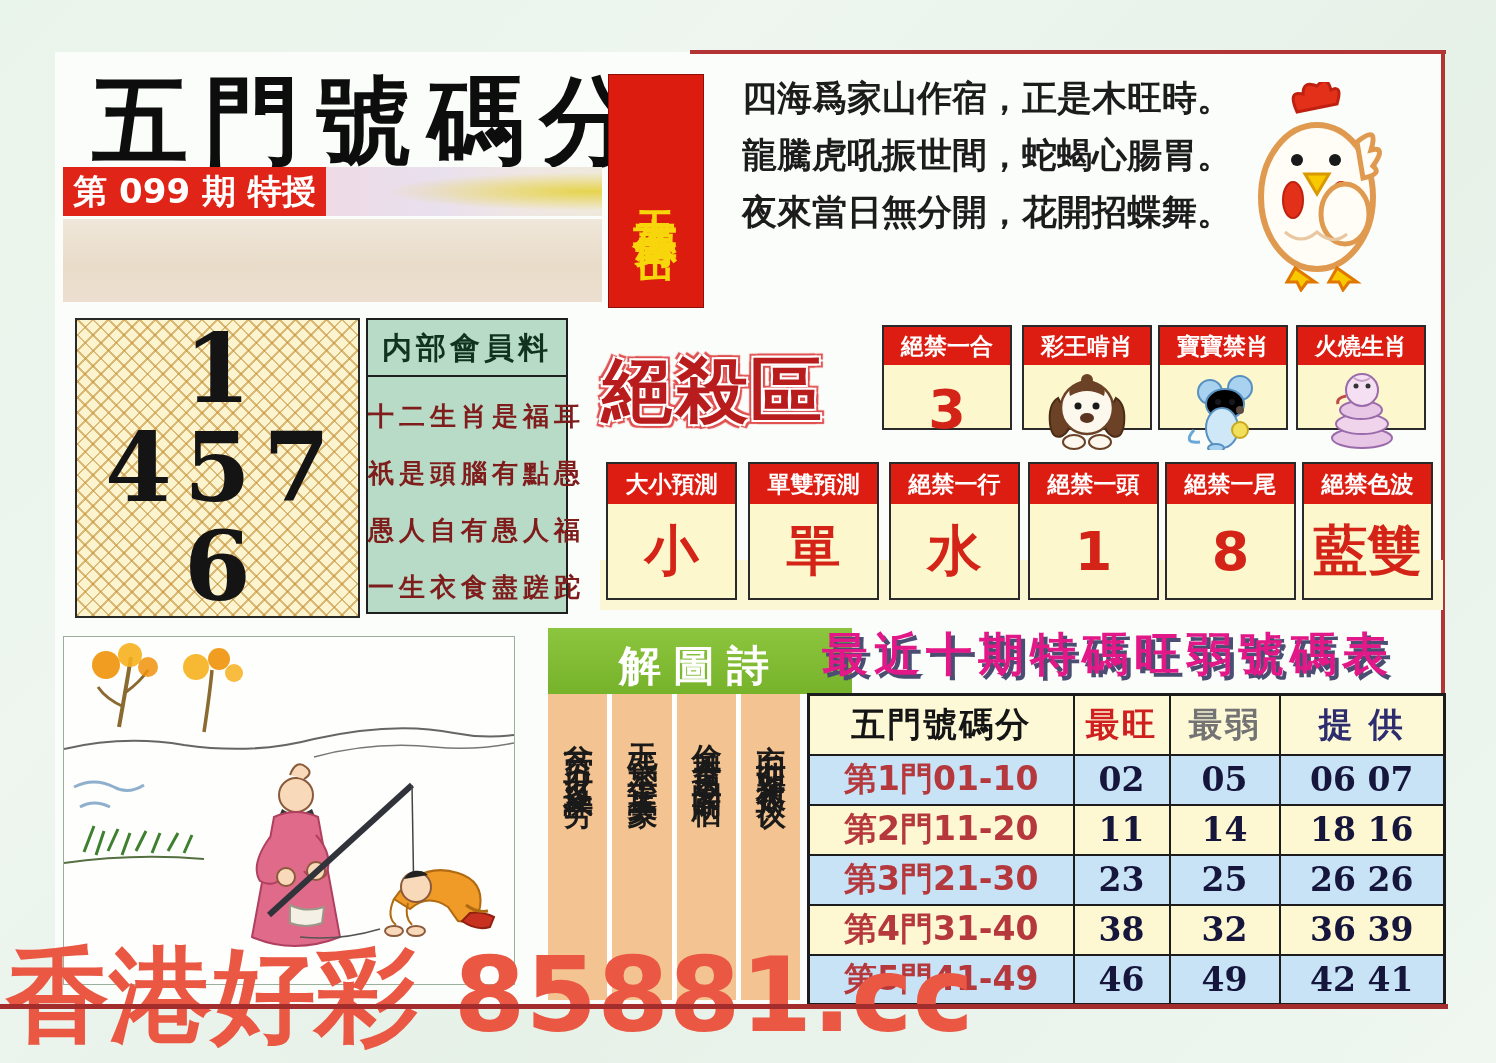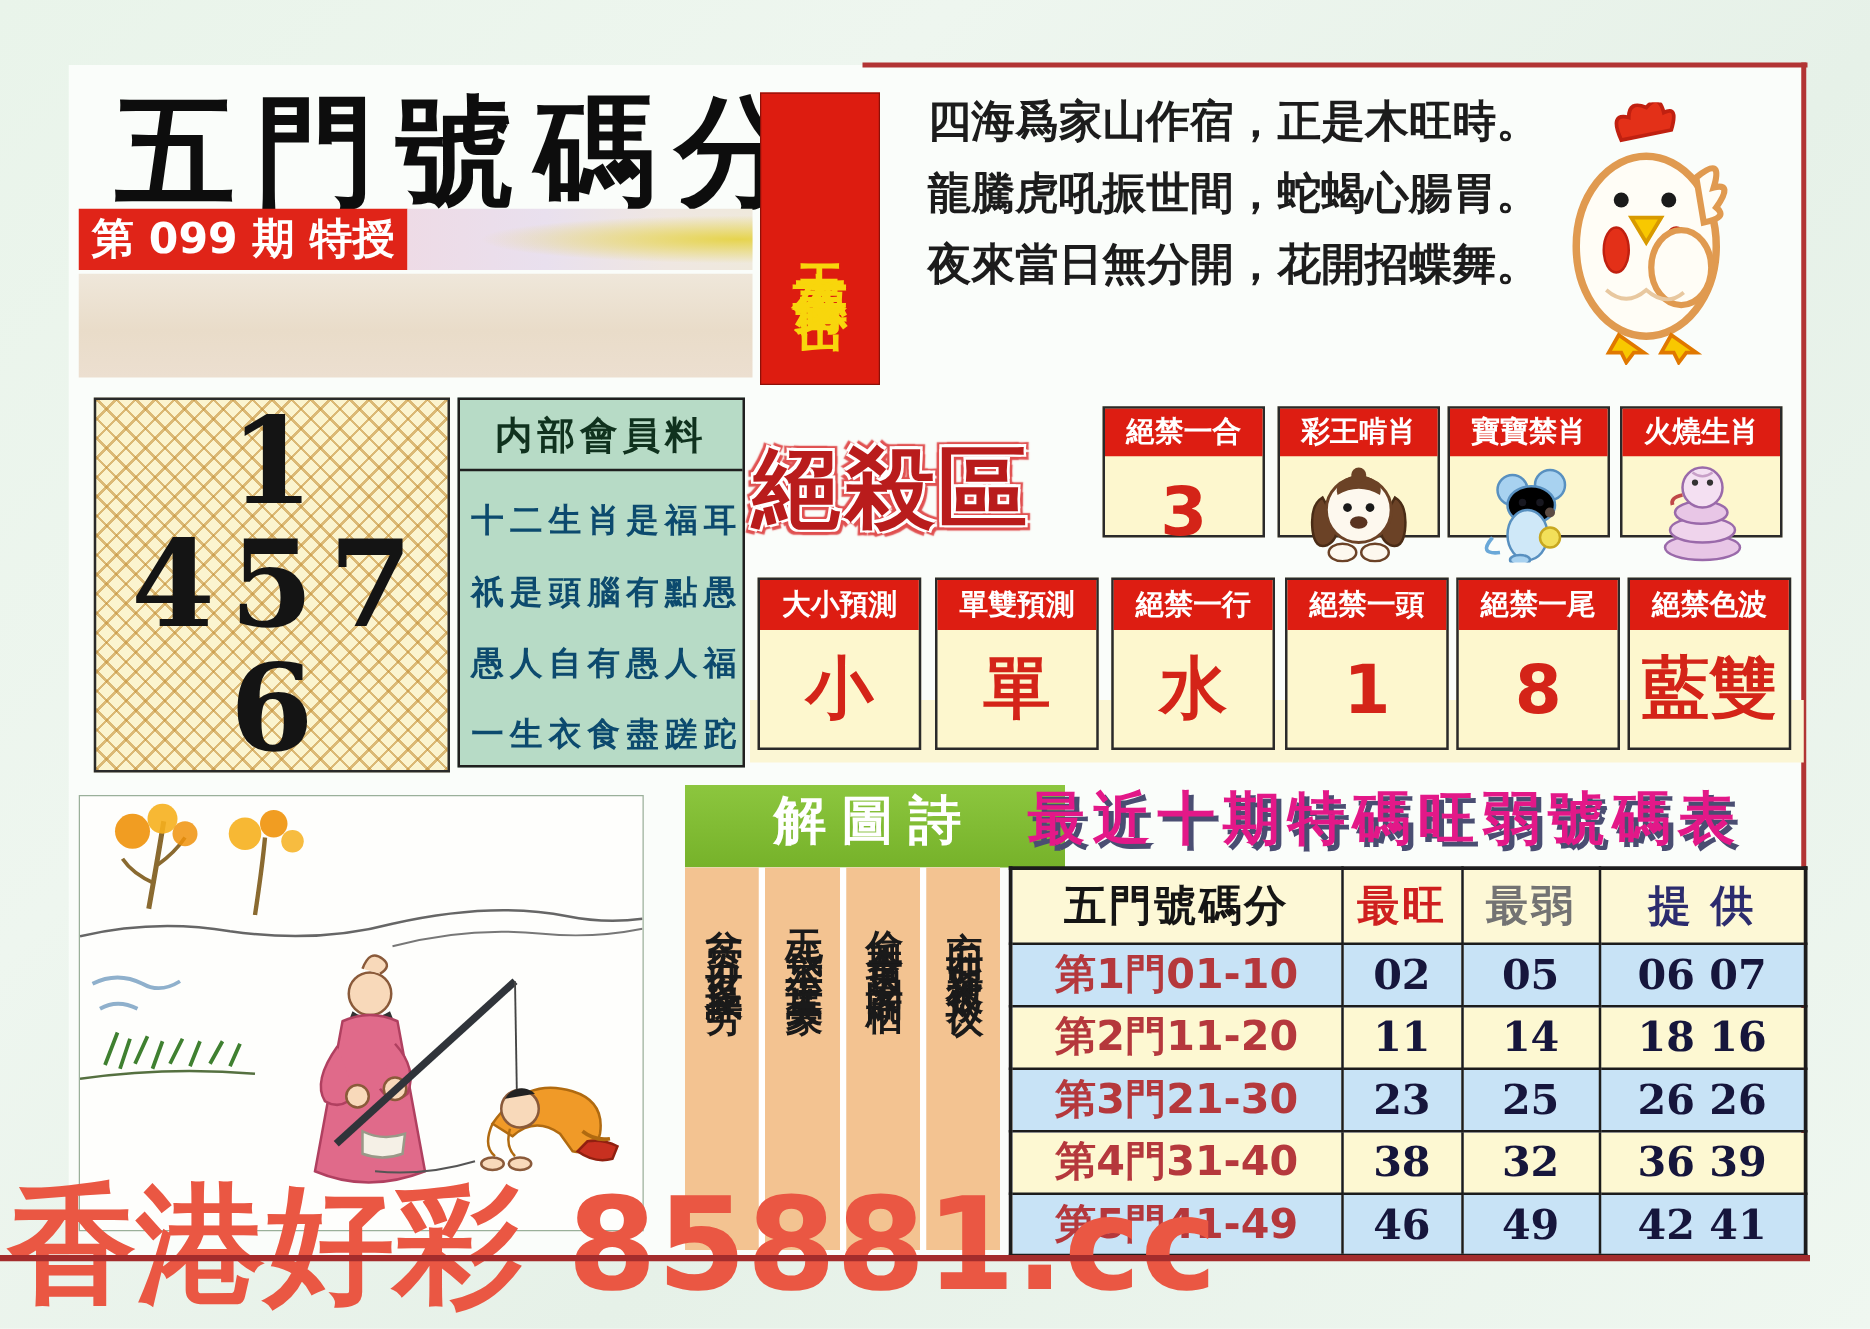--- a/index.html
+++ b/index.html
@@ -37,25 +37,25 @@
   
   .num-box{left:75px;top:318px;width:281px;height:296px;border:2px solid #2a2a2a;
     background-color:#fbf4cf;
     background-image:repeating-linear-gradient(45deg,rgba(198,146,58,.6) 0 2px,transparent 2px 11px),
                      repeating-linear-gradient(-45deg,rgba(198,146,58,.6) 0 2px,transparent 2px 11px);
     display:flex;flex-direction:column;font-family:"DejaVu Serif","Liberation Serif",serif;}
   .num-box .r{flex:1;display:flex;align-items:center;justify-content:center;
     font-size:96px;font-weight:bold;color:#141414;line-height:1;}
   .num-box .r.mid{justify-content:space-between;padding:0 28px;}
 
-  .member-box{left:366px;top:318px;width:230px;height:296px;background:#b7dbc6;
+  .member-box{left:366px;top:318px;width:202px;height:296px;background:#b7dbc6;
     border:2px solid #1f1f1f;box-sizing:border-box;}
   .member-box .mb-title{font-size:30px;font-weight:bold;color:#10321e;text-align:center;
     padding:8px 0 6px;border-bottom:2px solid #1f1f1f;letter-spacing:4px;}
-  .member-box .mb-line{font-size:26px;font-weight:bold;color:#0c4a6e;text-align:right;
+  .member-box .mb-line{font-size:26px;font-weight:bold;color:#7f1d1d;text-align:right;
     letter-spacing:5px;margin-top:22px;font-family:"DejaVu Serif","Liberation Serif",serif;white-space:nowrap;}
 
   .juesha-title{left:602px;top:330px;width:290px;font-size:72px;font-weight:900;color:#b91c1c;
     letter-spacing:2px;line-height:120px;white-space:nowrap;
     text-shadow:-2px -2px 0 #fff,2px -2px 0 #fff,-2px 2px 0 #fff,2px 2px 0 #fff,
                 -4px -4px 1px #e05050,4px -4px 1px #e05050,-4px 4px 1px #e05050,4px 4px 1px #e05050;}
 
   .cellbox{position:absolute;border:2px solid #2a2a2a;box-sizing:border-box;background:#fdf7ce;}
   .cellbox .hd{background:#dd1d12;color:#fff;font-weight:bold;text-align:center;white-space:nowrap;}
   .cellbox .bd{display:flex;align-items:center;justify-content:center;}
@@ -65,21 +65,21 @@
   .forbid .bd .val{font-size:54px;font-weight:bold;color:#d42418;}
   .predict{top:462px;width:131px;height:138px;}
   .predict .hd{font-size:23px;line-height:40px;height:40px;}
   .predict .bd{height:94px;}
   .predict .bd .val{font-size:54px;font-weight:bold;color:#d42418;white-space:nowrap;}
   .yellow-band{left:600px;top:560px;width:843px;height:50px;background:#fbf6d4;z-index:0;}
   .cellbox{z-index:2;}
 
   
   .jietushi-hd{left:548px;top:628px;width:304px;height:66px;background:linear-gradient(180deg,#8cc63e,#76b22a);
-    color:#fff;font-weight:bold;font-size:42px;letter-spacing:12px;display:flex;align-items:flex-start;justify-content:center;}
+    color:#fff;font-weight:bold;font-size:42px;letter-spacing:12px;display:flex;align-items:flex-end;justify-content:center;}
   .jietushi-cols{left:548px;top:694px;width:252px;height:306px;background:#fff;display:flex;gap:5px;}
   .jcol{flex:1;background:#f3c391;display:flex;justify-content:center;padding-top:26px;box-sizing:border-box;}
   .jcol span{writing-mode:vertical-rl;font-size:30px;font-weight:bold;color:#1a1a1a;
     letter-spacing:9px;font-family:"DejaVu Serif","Liberation Serif",serif;}
 
   
   .drawing{left:63px;top:636px;width:452px;height:349px;background:#fefefc;border:1px solid #9ab09a;box-sizing:border-box;}
 
   
   .hot-title{left:822px;top:624px;font-size:46px;font-weight:900;color:#e31888;letter-spacing:6px;

